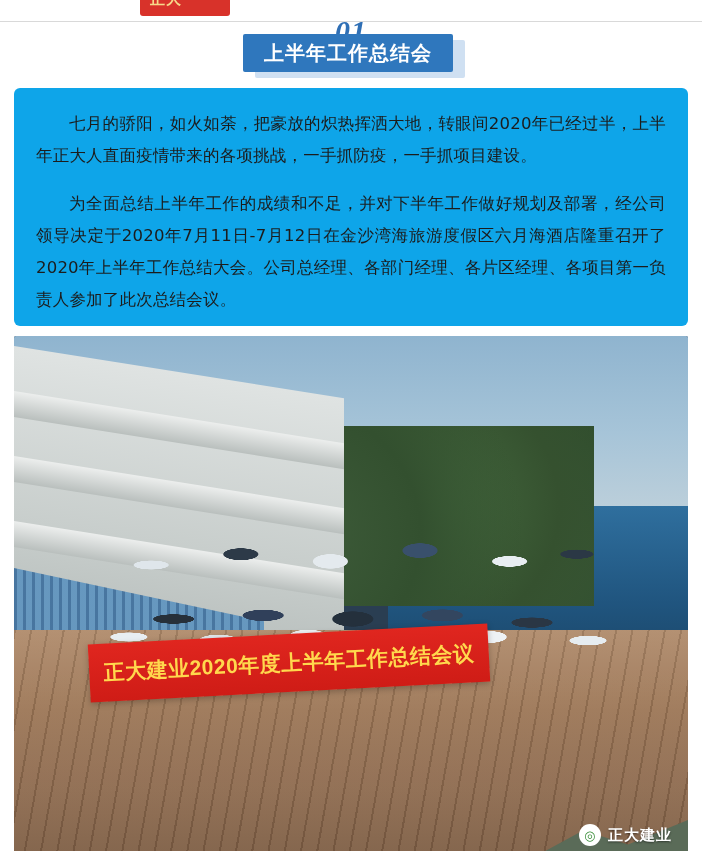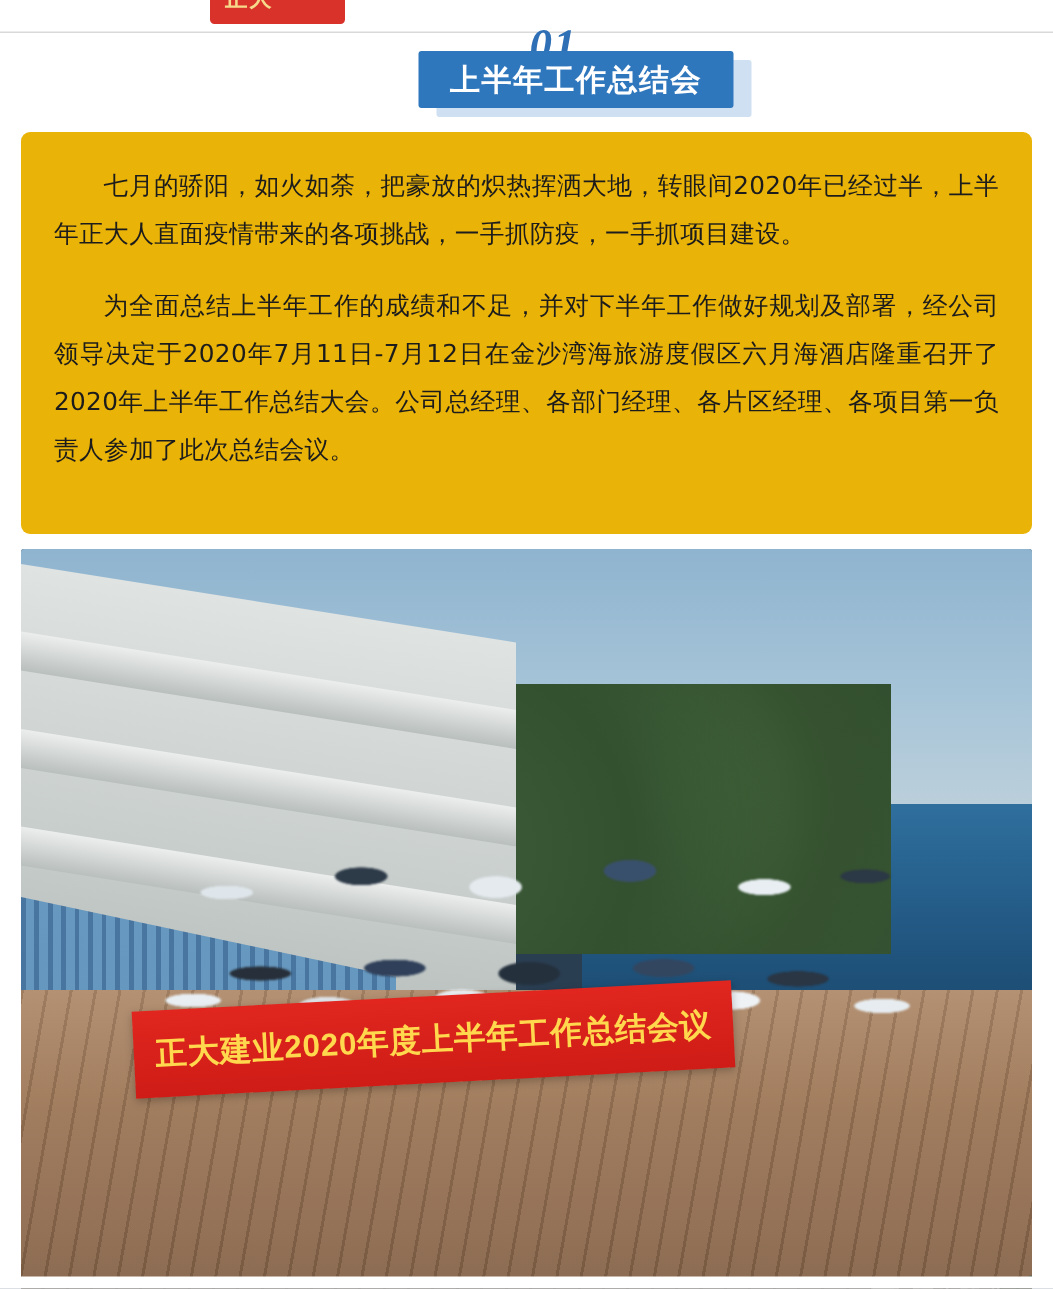--- a/index.html
+++ b/index.html
@@ -70,21 +70,20 @@
     font-size: 30px;
     color: #2f6fb5;
     letter-spacing: 1px;
   }
 
   
   .title-wrap {
     position: relative;
     height: 56px;
     margin-top: 4px;
-    margin-left: 36px;
   }
   .title-shadow {
     position: absolute;
     left: 255px;
     top: 14px;
     width: 210px;
     height: 38px;
     background: #cfe0f2;
     border-radius: 2px;
   }
@@ -104,23 +103,23 @@
     color: #ffffff;
     font-size: 20px;
     font-weight: bold;
     letter-spacing: 1px;
   }
 
   
   .text-card {
     position: relative;
     margin: 6px 14px 0 14px;
-    background: #eab308;
+    background: #0ea5e9;
     border-radius: 6px;
-    padding: 20px 22px 40px 22px;
+    padding: 20px 22px 10px 22px;
     box-sizing: border-box;
   }
   .para {
     font-family: "DejaVu Sans", sans-serif;
     font-size: 16.5px;
     line-height: 32px;
     color: #1c1c1c;
     text-indent: 2em;
     text-align: justify;
     margin: 0 0 16px 0;

